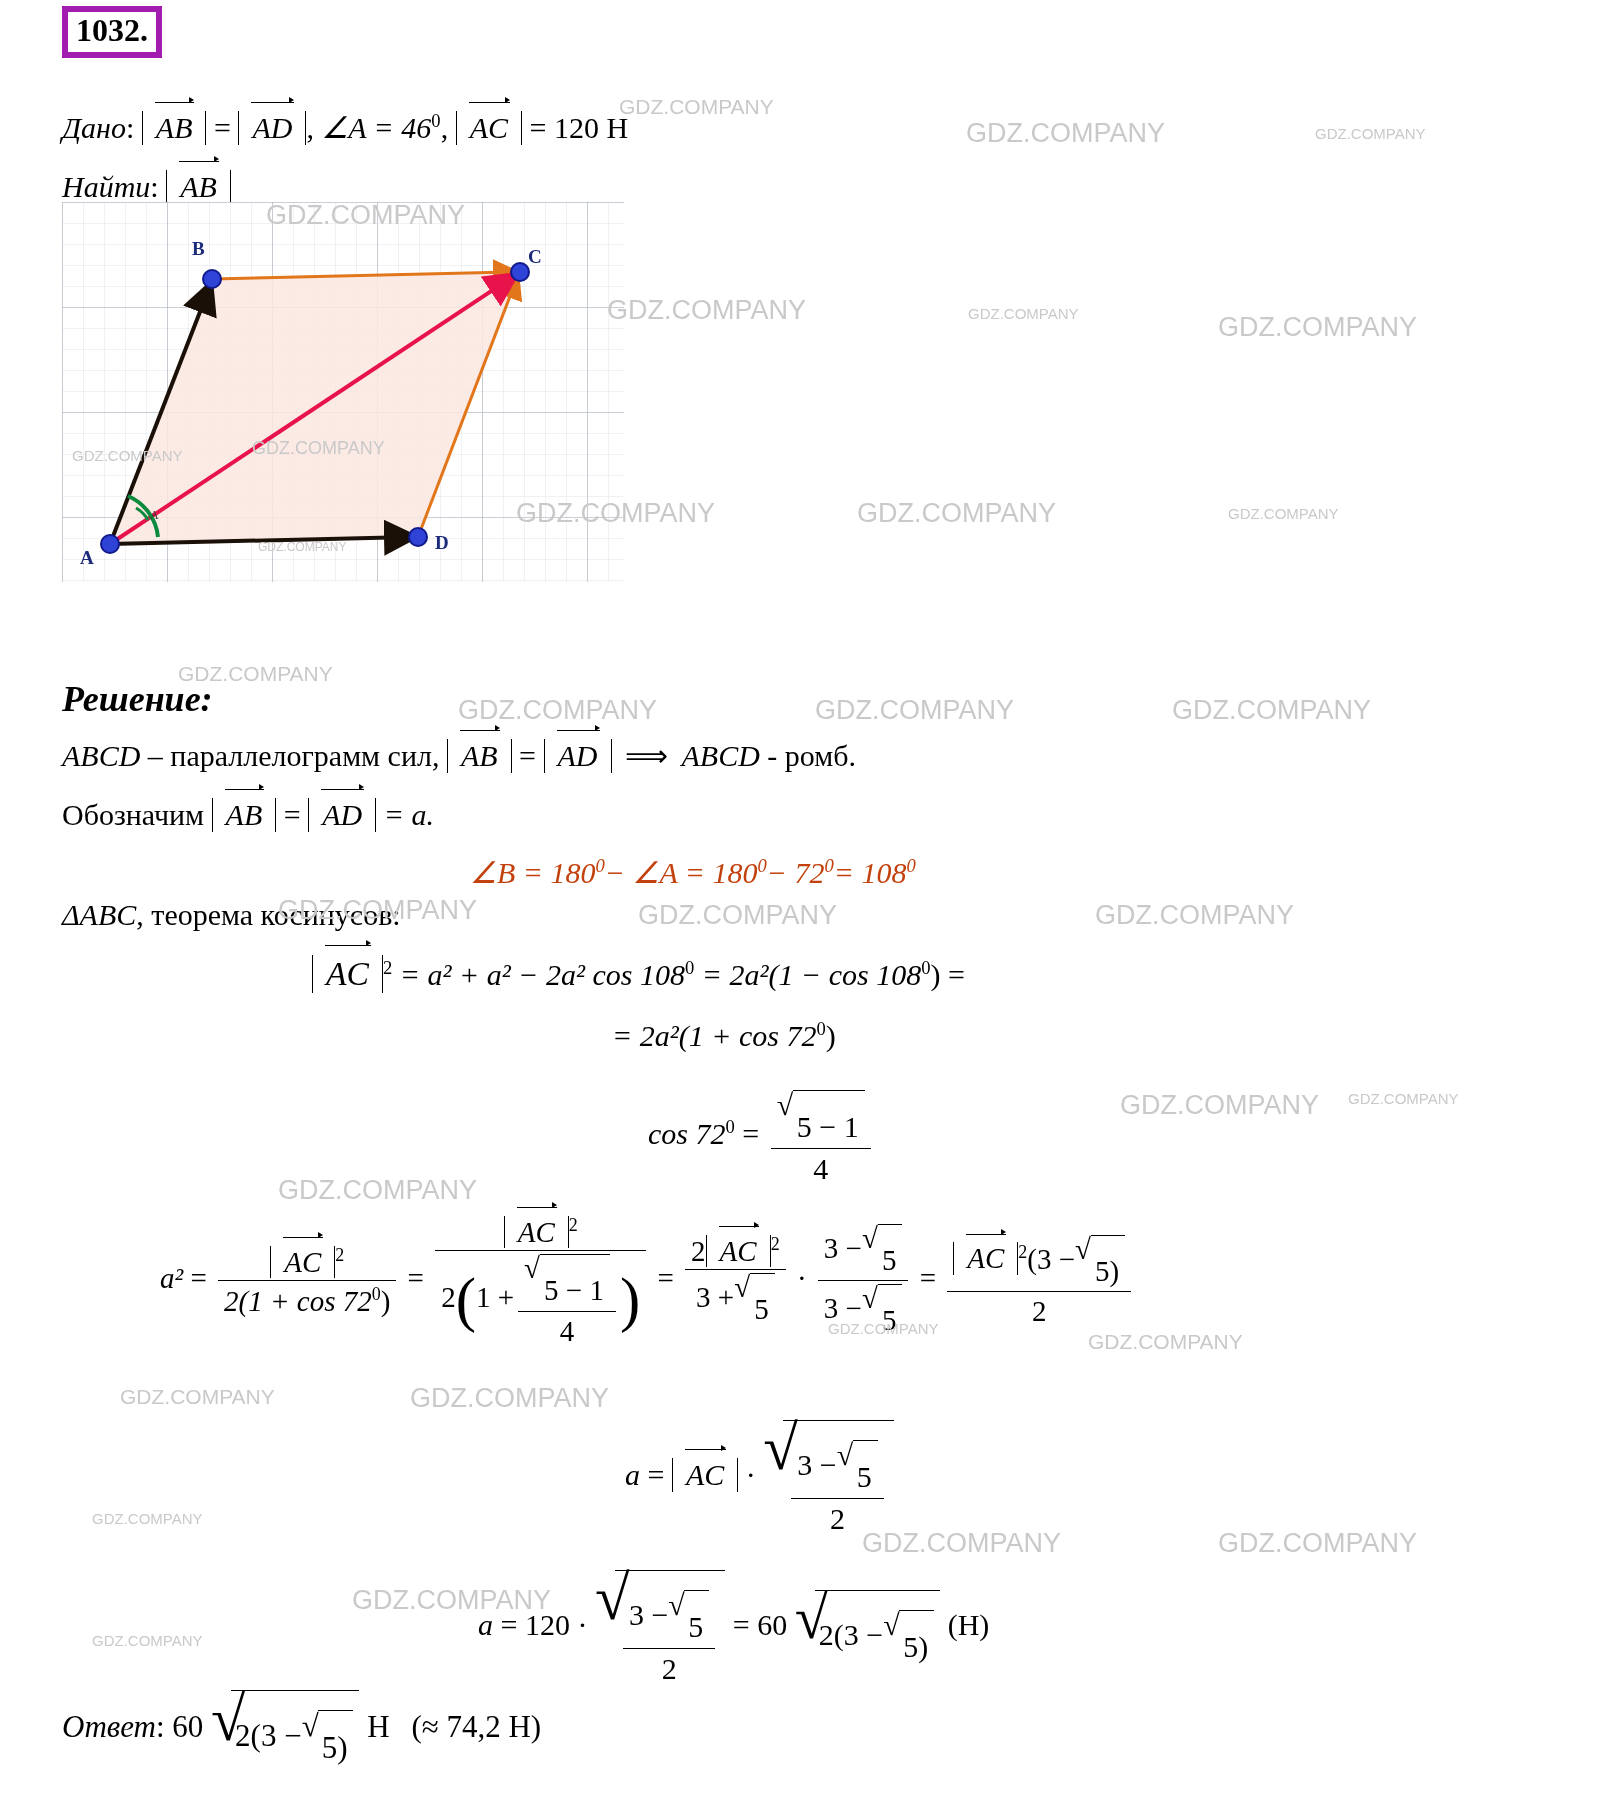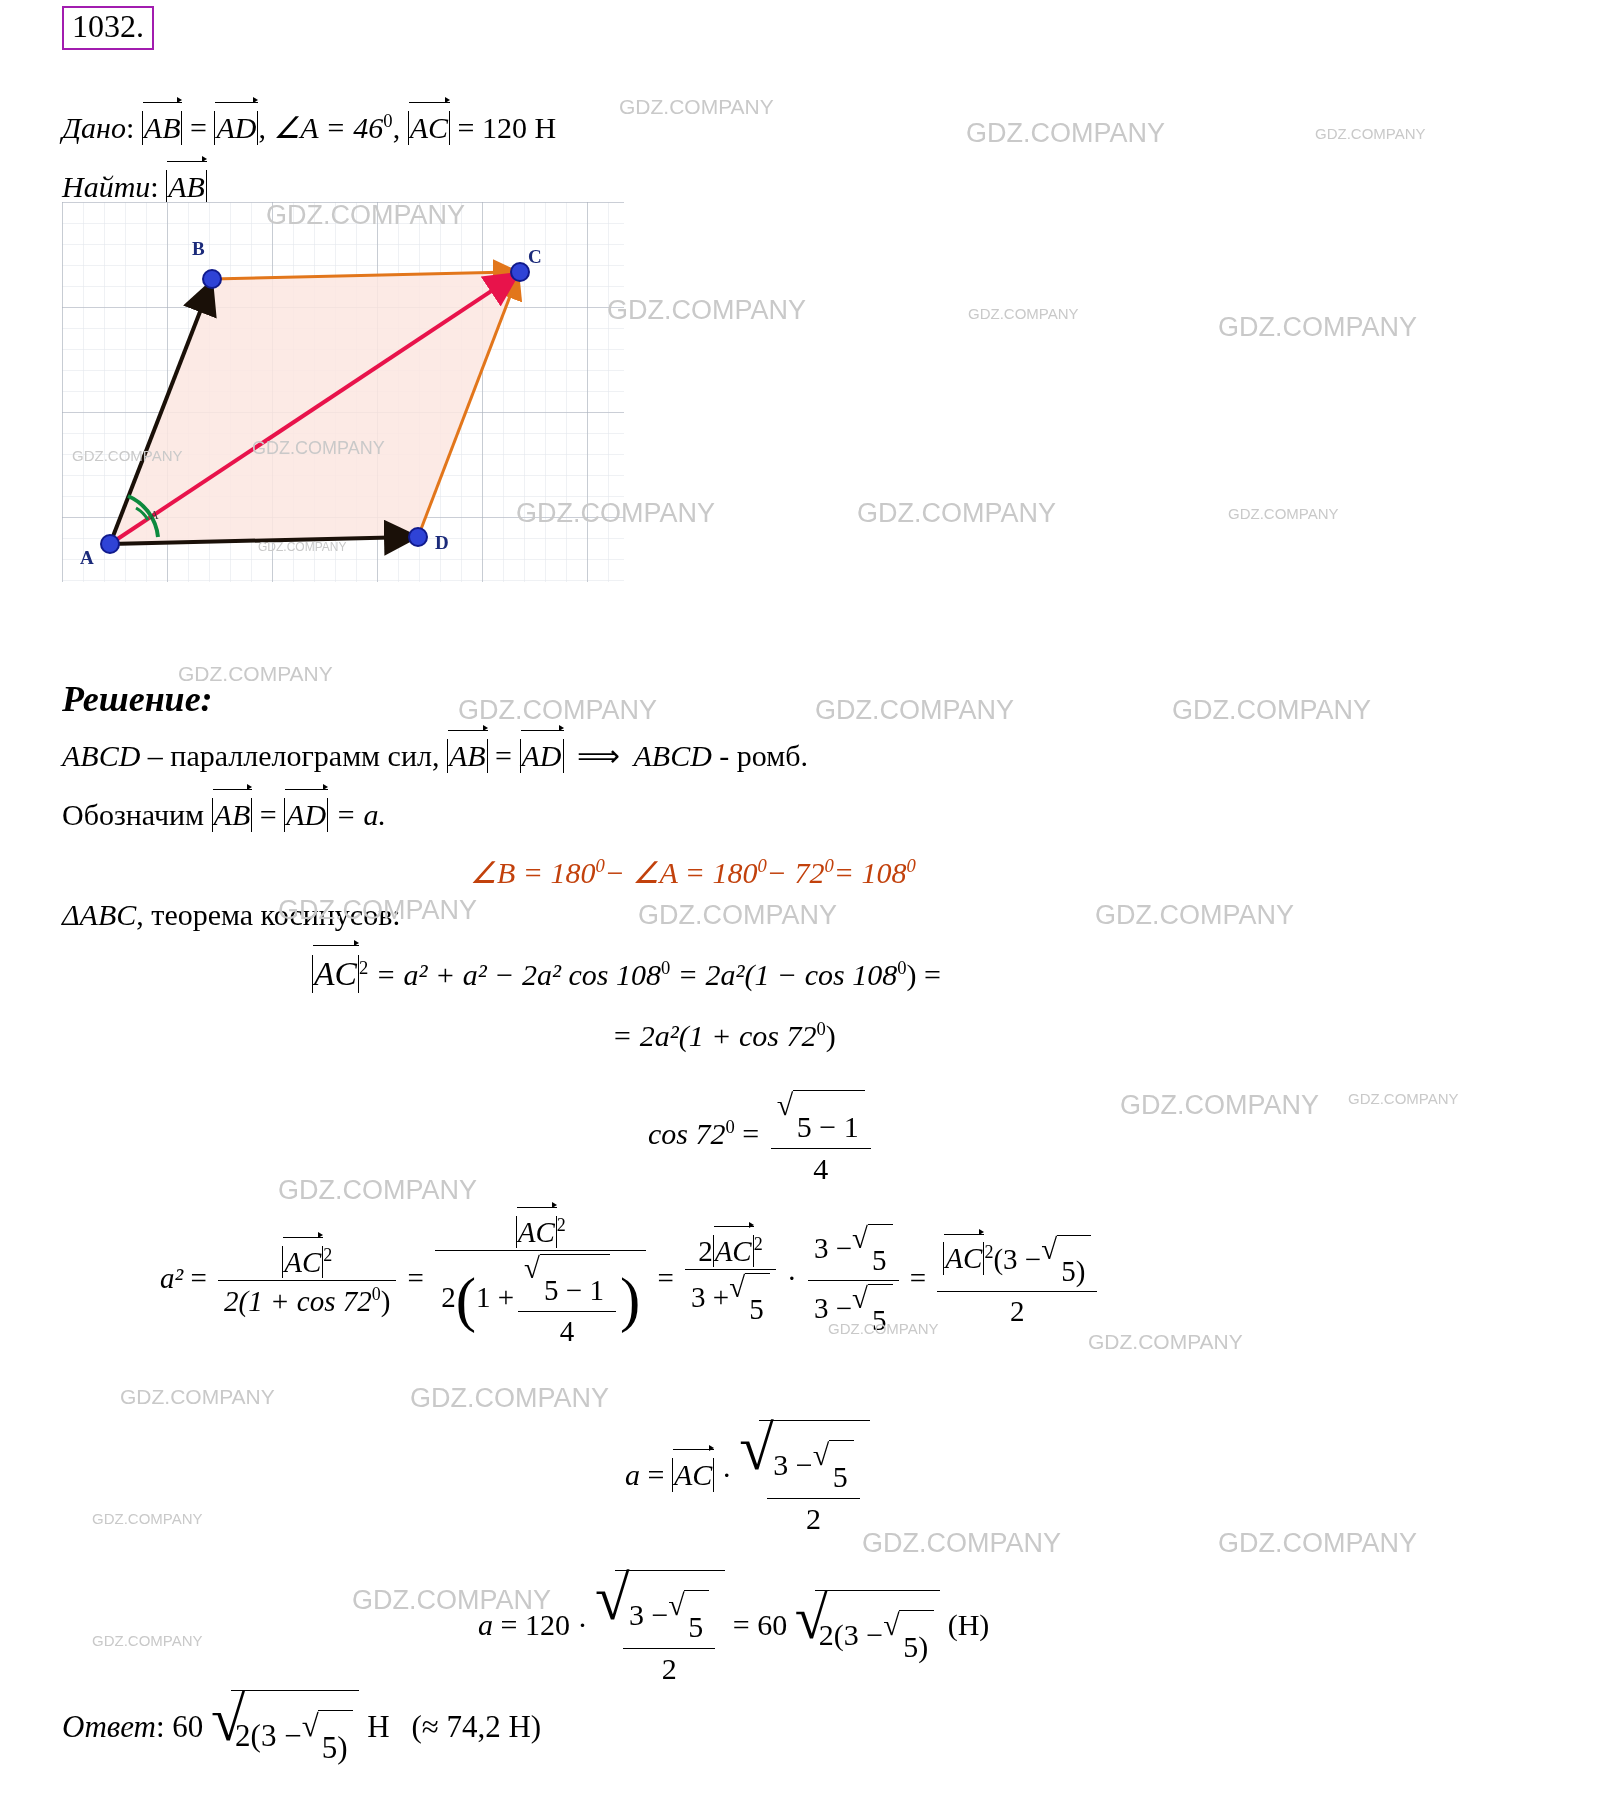--- a/index.html
+++ b/index.html
@@ -21,23 +21,23 @@
     width: 1602px;
     height: 1797px;
   }
 
   
   .task-number {
     position: absolute;
     left: 62px;
     top: 6px;
     font-family: "Liberation Serif", serif;
-    font-weight: normal;
+    font-weight: bold;
     font-size: 32px;
-    border: 2px solid #a21caf;
+    border: 6px solid #a21caf;
     padding: 2px 8px 4px 8px;
     line-height: 1.05;
   }
 
   
   .mline {
     position: absolute;
     font-family: "Liberation Serif", serif;
     white-space: nowrap;
   }
@@ -64,21 +64,21 @@
     right: -1px;
     top: -0.46em;
     border-left: 5px solid #000;
     border-top: 3.2px solid transparent;
     border-bottom: 3.2px solid transparent;
   }
   .abs {
     display: inline-block;
     border-left: 1.7px solid #000;
     border-right: 1.7px solid #000;
-    padding: 0 0;
+    padding: 0 12px;
     line-height: 1.12;
   }
   .sup { vertical-align: super; font-size: 0.62em; }
 
   
   .frac {
     display: inline-block;
     vertical-align: middle;
     text-align: center;
     line-height: 1.12;

